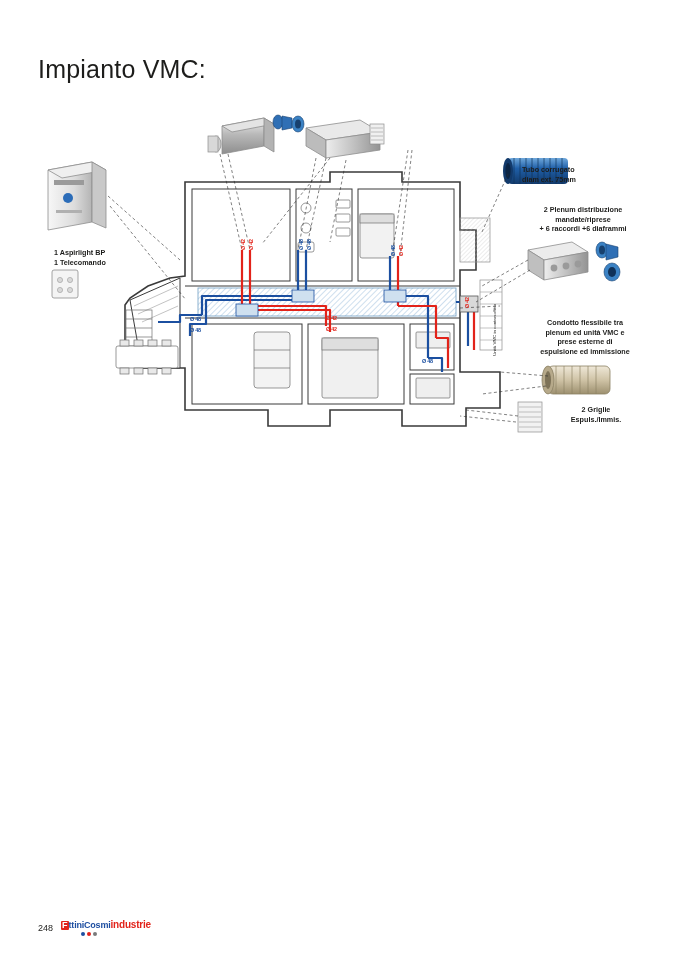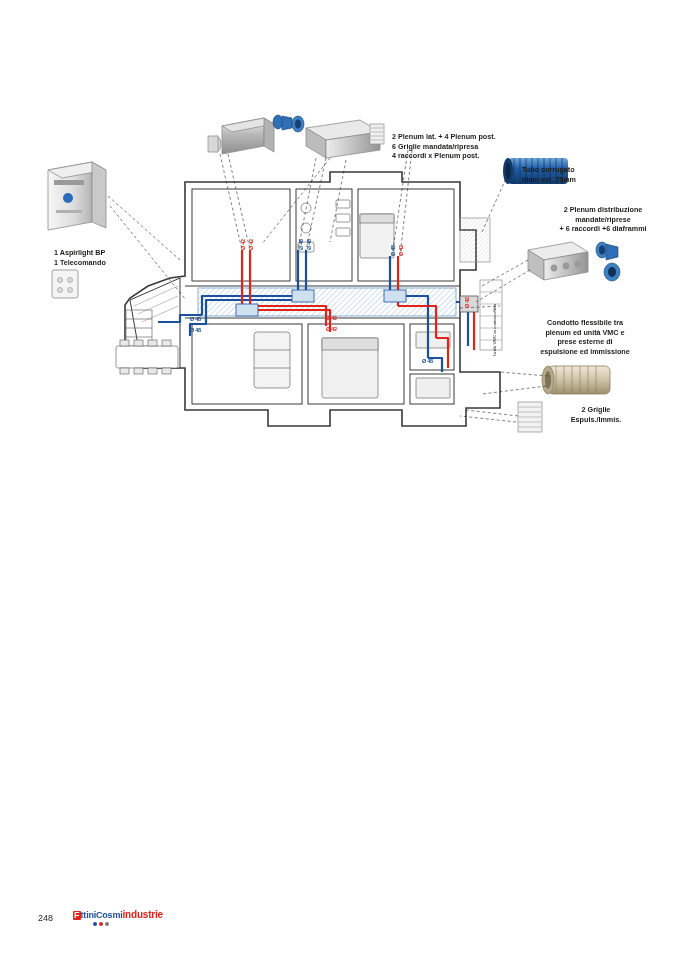--- a/index.html
+++ b/index.html
@@ -57,43 +57,43 @@
     line-height: 1.35;
     font-weight: bold;
     color: #1d1d1b;
   }
   .callout.center { text-align: center; }
   .callout.left { text-align: left; }
 
   .c-top-mid   { left: 362px; top: 22px; width: 160px; }
   .c-left-unit { left: 24px;  top: 138px; width: 110px; }
   .c-tubo      { left: 492px; top: 55px; width: 120px; }
-  .c-plenum-d  { left: 508px; top: 95px; width: 130px; }
+  .c-plenum-d  { left: 488px; top: 95px; width: 130px; }
   .c-condotto  { left: 490px; top: 195px; width: 130px; margin-top: 13px; }
   .c-griglie   { left: 516px; top: 295px; width: 100px; }
 
   
   .duct-num {
     position: absolute;
     font-size: 5.4px;
     font-weight: bold;
     letter-spacing: -0.2px;
   }
   .duct-num.red  { color: #e2231a; }
   .duct-num.blue { color: #1b4fa0; }
   .duct-num.rot  { transform: rotate(-90deg); transform-origin: left top; }
 
   
   .footer {
     position: absolute;
     left: 38px;
-    bottom: 32px;
+    bottom: 22px;
     display: flex;
     align-items: center;
-    gap: 20px;
+    gap: 8px;
   }
   .page-number {
     font-size: 9px;
     color: #1d1d1b;
   }
   .logo {
     display: flex;
     flex-direction: column;
     align-items: flex-start;
     line-height: 1;
@@ -132,20 +132,21 @@
   }
   .dot-b { background: #1d4ea1; }
   .dot-r { background: #e2231a; }
   .dot-g { background: #7a7a7a; }
 </style>
 </head>
 <body>
 
 <div class="page">
 
+  <h1 class="page-title">Impianto VMC:</h1>
 
   <div class="diagram">
 
     <svg width="620" height="340" viewBox="0 0 620 340">
       <defs>
         <pattern id="hatchBlue" width="4" height="4" patternTransform="rotate(45)" patternUnits="userSpaceOnUse">
           <line x1="0" y1="0" x2="0" y2="4" stroke="#9dc0de" stroke-width="1"></line>
         </pattern>
         <pattern id="hatchGray" width="3" height="3" patternTransform="rotate(45)" patternUnits="userSpaceOnUse">
           <line x1="0" y1="0" x2="0" y2="3" stroke="#bfbfbf" stroke-width="0.6"></line>
@@ -416,23 +417,20 @@
         <path d="M498 150 L452 176"></path>
         <path d="M500 160 L446 192"></path>
         <path d="M518 266 L470 262"></path>
         <path d="M516 276 L452 284"></path>
         <path d="M488 306 L436 300"></path>
         <path d="M486 312 L430 306"></path>
         <path d="M430 198 L470 196"></path>
       </g>
     </svg>
 
-    <div class="callout left c-top-mid" style="white-space:pre-line">2 Plenum lat. + 4 Plenum post.
-6 Griglie mandata/ripresa
-4 raccordi x Plenum post.</div>
     <div class="callout left c-left-unit" style="white-space:pre-line">1 Aspirlight BP
 1 Telecomando</div>
     <div class="callout left c-tubo" style="white-space:pre-line">Tubo corrugato
 diam ext. 75mm</div>
     <div class="callout center c-plenum-d" style="white-space:pre-line">2 Plenum distribuzione
 mandate/riprese
 + 6 raccordi +6 diaframmi</div>
     <div class="callout center c-condotto" style="white-space:pre-line">Condotto flessibile tra
 plenum ed unità VMC e
 prese esterne di

